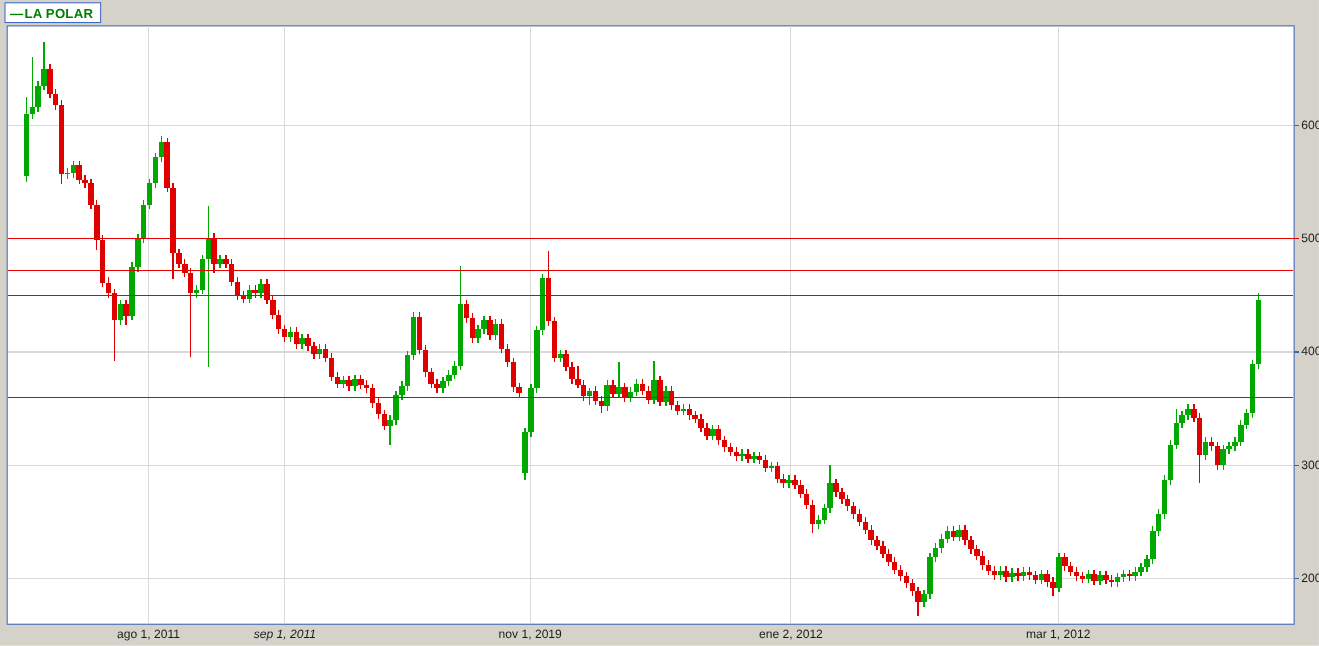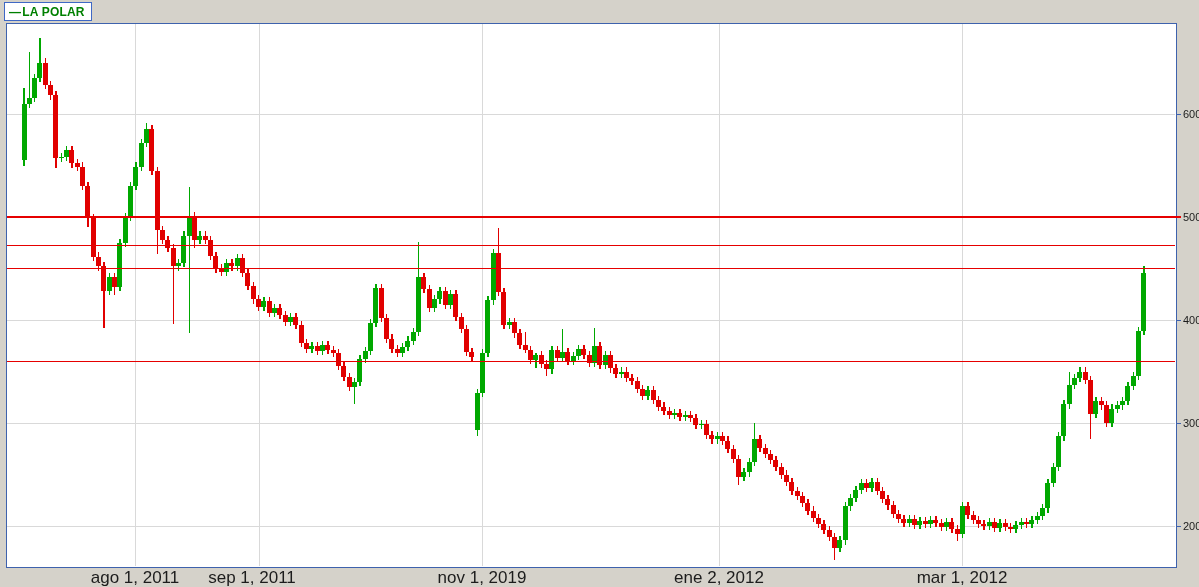--- a/index.html
+++ b/index.html
@@ -19,21 +19,21 @@
     display:flex;align-items:center;padding:0 6px 0 4px;
     font-size:12px;font-weight:bold;color:#008000;letter-spacing:0.2px;
     z-index:5;
   }
   .legend .dash{margin-right:1px;font-weight:bold;}
   .ylab{
     position:absolute;font-size:11px;color:#1c1c1c;z-index:4;
     text-align:left;line-height:13px;
   }
   .xlab{
-    position:absolute;font-size:17px;color:#1c1c1c;z-index:4;
+    position:absolute;font-size:11px;color:#1c1c1c;z-index:4;
     transform:translateX(-50%);white-space:nowrap;line-height:13px;
   }
 </style>
 </head>
 <body>
 
 <div class="frame"></div>
 
 <div>
   <svg class="plot" xmlns="http://www.w3.org/2000/svg" width="1199" height="587">
@@ -487,17 +487,17 @@
 
 <div>
     <div class="ylab" style="left: 1183px; top: 108px;">600</div>
     <div class="ylab" style="left: 1183px; top: 211px;">500</div>
     <div class="ylab" style="left: 1183px; top: 314px;">400</div>
     <div class="ylab" style="left: 1183px; top: 417px;">300</div>
     <div class="ylab" style="left: 1183px; top: 520px;">200</div>
   </div>
 <div>
     <div class="xlab" style="left: 135px; top: 571px;">ago 1, 2011</div>
-    <div class="xlab" style="left: 252px; top: 571px;">sep 1, 2011</div>
+    <div class="xlab" style="left: 259px; top: 571px; font-style: italic;">sep 1, 2011</div>
     <div class="xlab" style="left: 482px; top: 571px;">nov 1, 2019</div>
     <div class="xlab" style="left: 719px; top: 571px;">ene 2, 2012</div>
     <div class="xlab" style="left: 962px; top: 571px;">mar 1, 2012</div>
   </div>
 
 </body></html>

